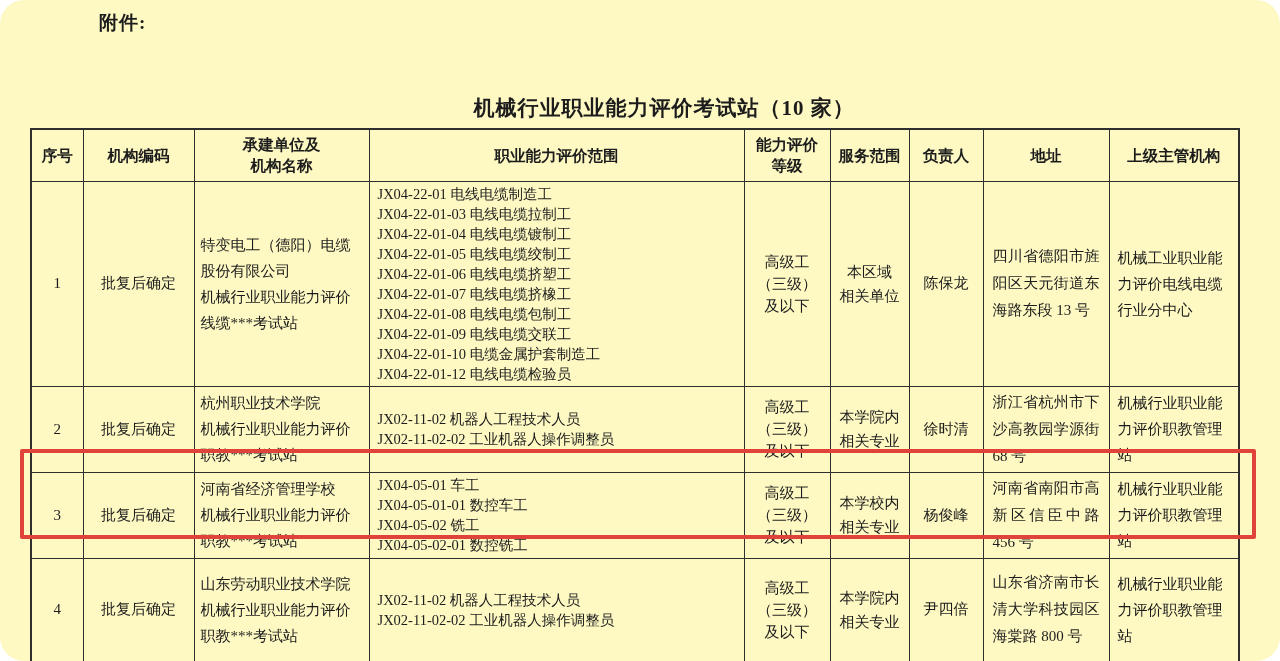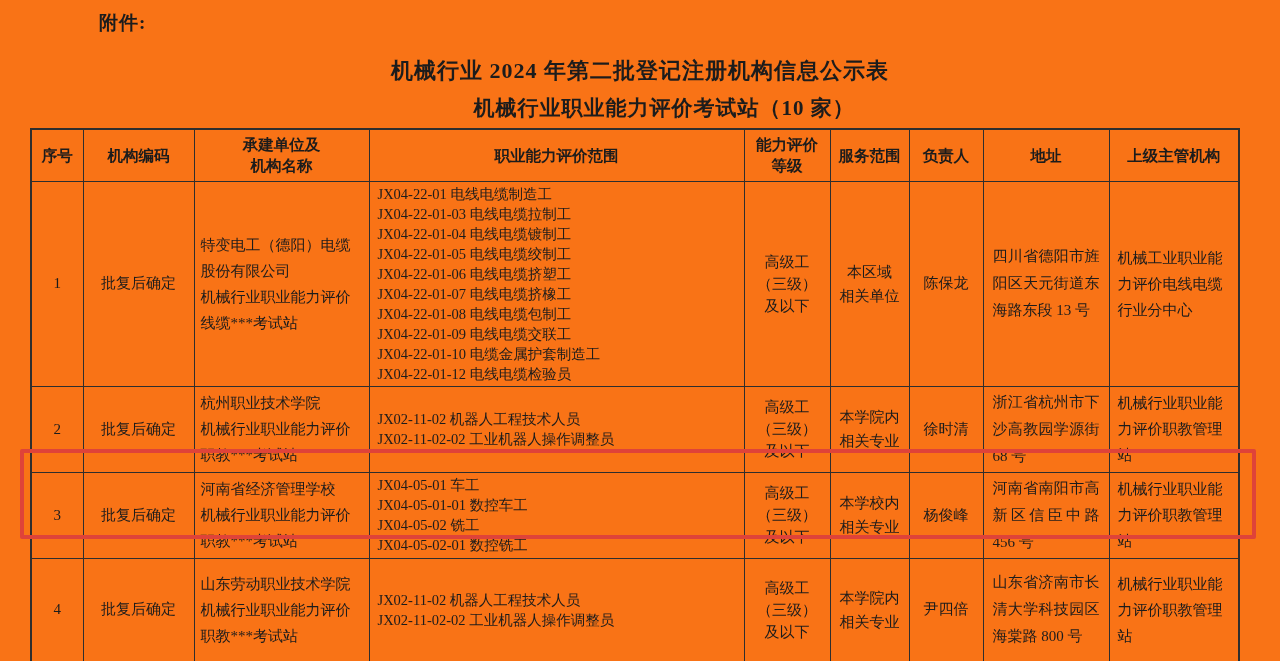--- a/index.html
+++ b/index.html
@@ -3,21 +3,21 @@
 <meta charset="utf-8">
 <style>
   html,body{margin:0;padding:0;}
   body{
     width:1280px;height:661px;
     background:#ffffff;
     font-family:"Liberation Serif","DejaVu Serif",serif;
     color:#1c1c1c;
     overflow:hidden;
   }
-  .page{position:relative;width:1280px;height:661px;background:#f97316;}
+  .page{position:relative;width:1280px;height:661px;background:#fef9c3;border-radius:24px;}
   .attachment{
     position:absolute;top:10px;left:99px;
     font-size:19px;font-weight:bold;letter-spacing:1px;
   }
   .doc-title{
     position:absolute;top:56px;left:0;width:1280px;
     text-align:center;font-size:22px;font-weight:bold;letter-spacing:1px;
   }
   .doc-subtitle{
     position:absolute;top:94px;left:0;width:1280px;
@@ -61,21 +61,20 @@
     border-radius:2px;
     pointer-events:none;
   }
 </style>
 </head>
 <body>
 
 <div class="page">
 
   <div class="attachment">附件:</div>
-  <div class="doc-title">机械行业 2024 年第二批登记注册机构信息公示表</div>
   <div class="doc-subtitle">机械行业职业能力评价考试站（10 家）</div>
 
   <table class="tbl">
     <colgroup>
       <col style="width:52px">
         <col style="width:111px">
         <col style="width:175px">
       <col style="width:375px">
         <col style="width:86px">
         <col style="width:79px">

